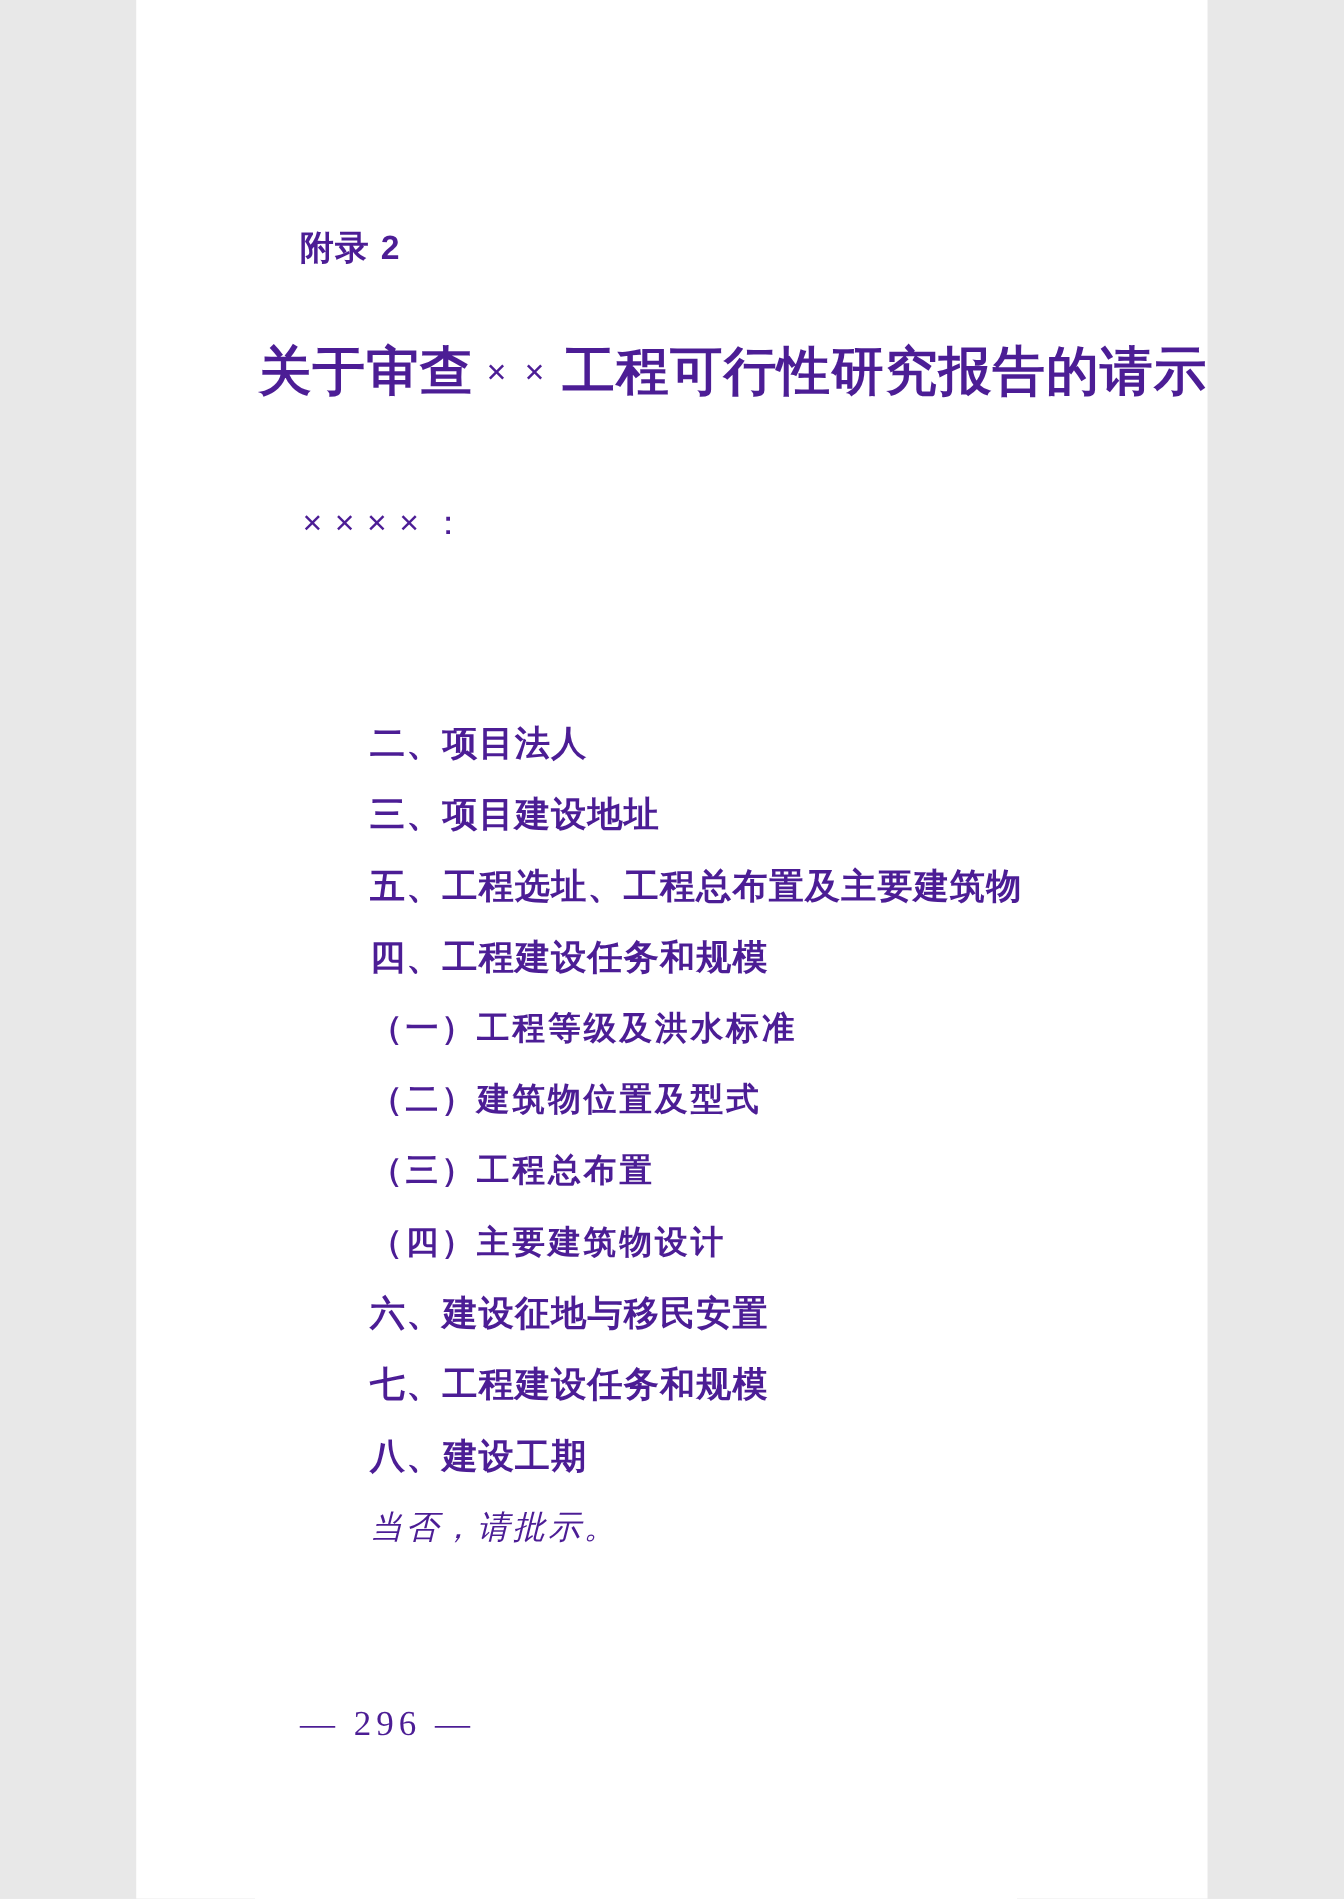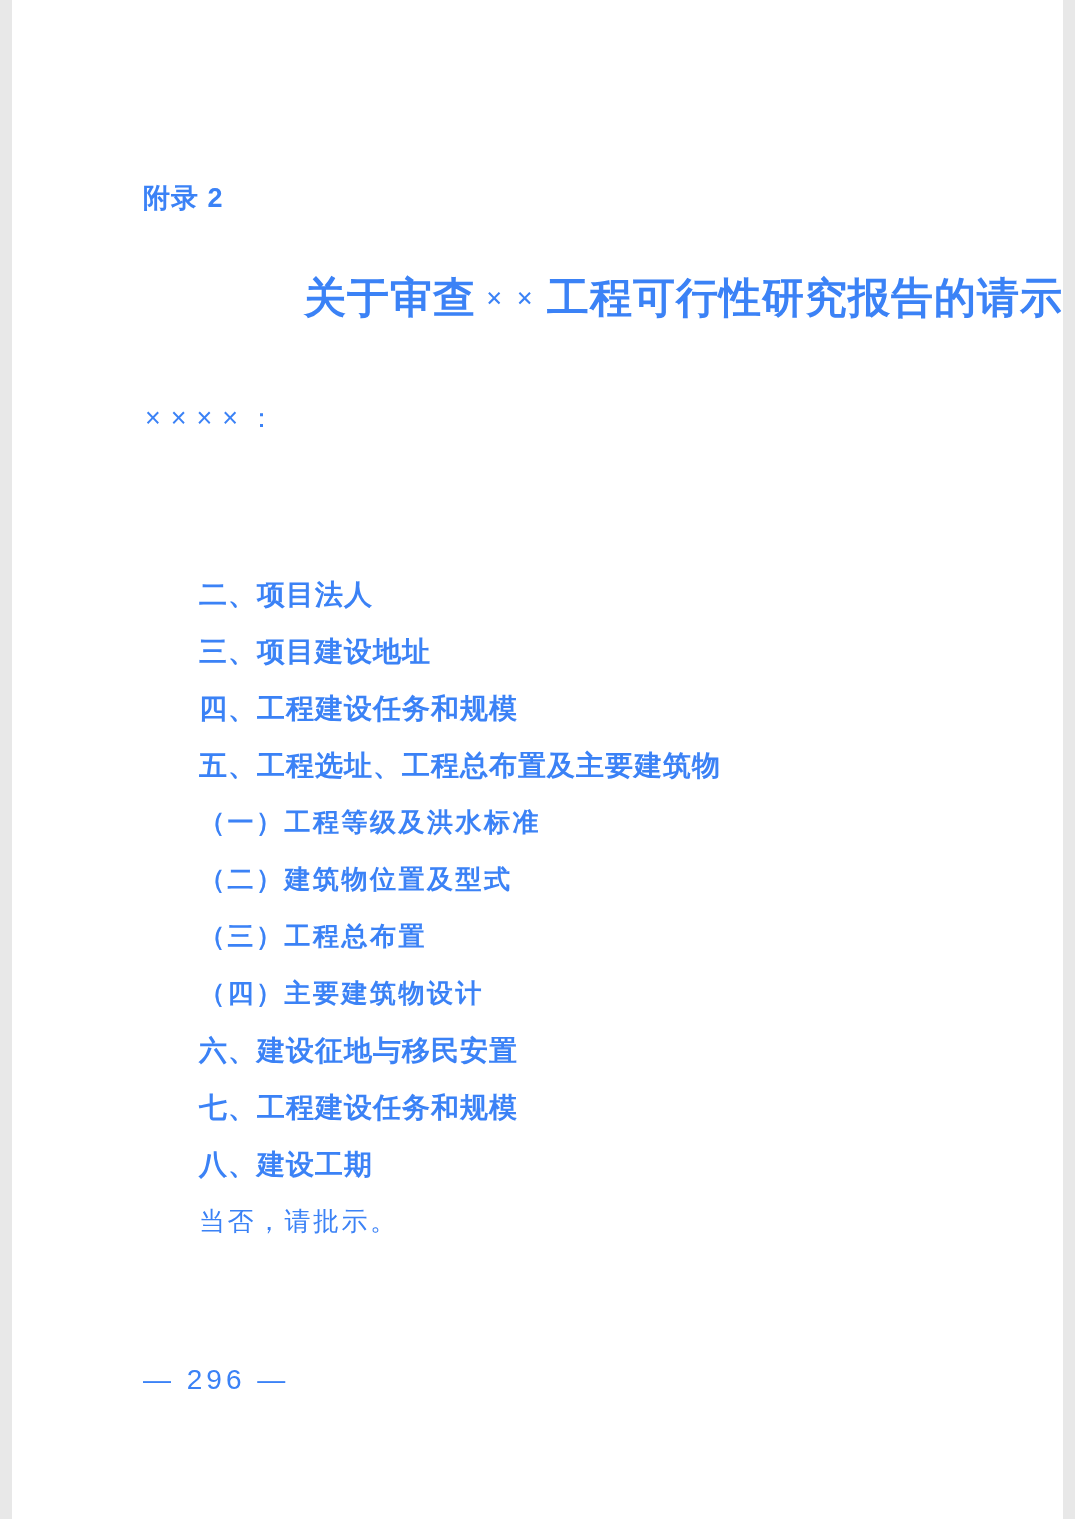--- a/index.html
+++ b/index.html
@@ -1,22 +1,22 @@
 <!DOCTYPE html>
 <html><head>
 <meta charset="utf-8">
 <style>
   * { margin: 0; padding: 0; box-sizing: border-box; }
   html, body { background: #e8e8e8; }
   .page {
     position: relative;
-    width: 1051px;
+    width: 857px;
     height: 1519px;
     background: #ffffff;
-    color: #3b82f6;
+    color: #4c1d95;
     font-family: "Liberation Serif", serif;
     overflow: hidden;
     margin: 0 auto;
   }
   .appendix-label {
     position: absolute;
     left: 131px;
     top: 180px;
     font-family: "Liberation Sans", sans-serif;
     font-weight: 700;
@@ -95,47 +95,48 @@
     letter-spacing: 2.5px;
   }
   .closing-line {
     font-family: "Liberation Serif", serif;
     font-weight: 400;
     font-size: 26px;
     letter-spacing: 2.5px;
     height: 57px;
     line-height: 57px;
     white-space: nowrap;
+    font-style: italic;
   }
   .page-footer {
     position: absolute;
     left: 131px;
     top: 1364px;
     font-size: 28px;
     letter-spacing: 4px;
-    font-family: Liberation Sans, sans-serif;
+    font-family: Liberation Serif, serif;
   }
 </style>
 </head>
 <body>
 
 <div class="page">
 
   <div class="appendix-label">附录 2</div>
 
   <h1 class="doc-title"><span>关于审查</span><span class="title-marks">××</span><span>工程可行性研究报告的请示</span></h1>
 
   <div class="salutation">××××：</div>
 
 
   <div class="outline">
     <div class="outline-item item-bold">二、项目法人</div>
     <div class="outline-item item-bold">三、项目建设地址</div>
+    <div class="outline-item item-bold">五、工程选址、工程总布置及主要建筑物</div>
     <div class="outline-item item-bold">四、工程建设任务和规模</div>
-    <div class="outline-item item-bold">五、工程选址、工程总布置及主要建筑物</div>
     <div class="outline-item item-plain">（一）工程等级及洪水标准</div>
     <div class="outline-item item-plain">（二）建筑物位置及型式</div>
     <div class="outline-item item-plain">（三）工程总布置</div>
     <div class="outline-item item-plain">（四）主要建筑物设计</div>
     <div class="outline-item item-bold">六、建设征地与移民安置</div>
     <div class="outline-item item-bold">七、工程建设任务和规模</div>
     <div class="outline-item item-bold">八、建设工期</div>
     <div class="closing-line">当否，请批示。</div>
   </div>
 

